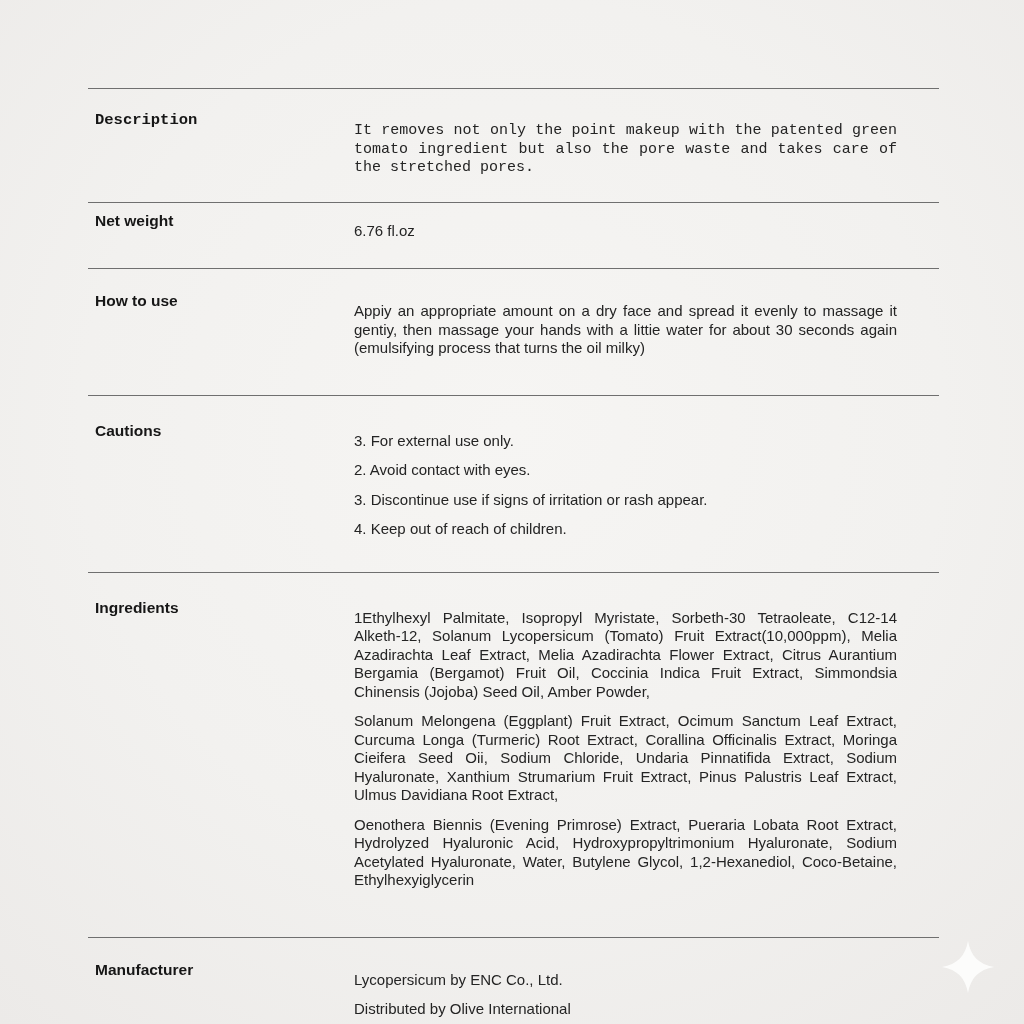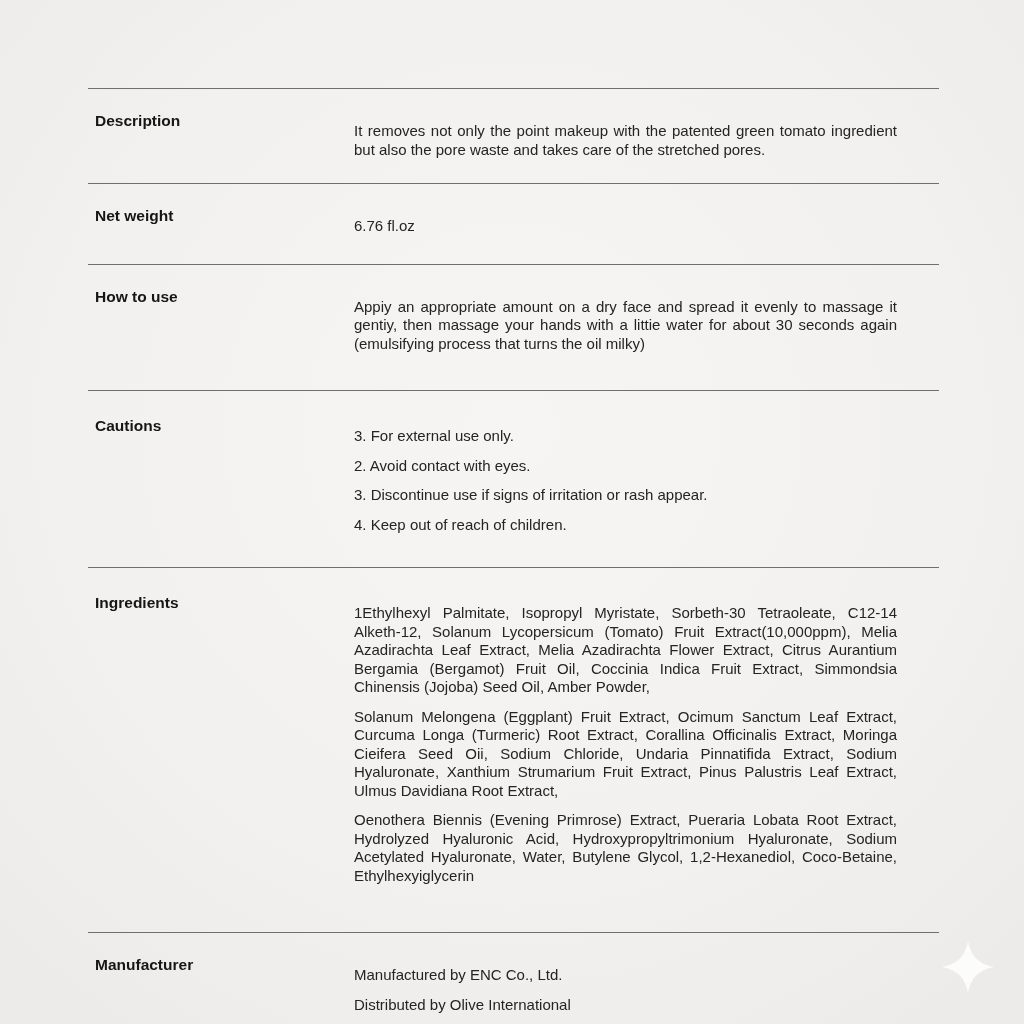--- a/index.html
+++ b/index.html
@@ -13,22 +13,22 @@
   .product-table {
     position: absolute;
     left: 88px;
     top: 88px;
     width: 851px;
   }
   .row {
     display: flex;
     border-top: 1px solid #6f6f6f;
   }
-  .row-description  { padding: 22px 0 13px; }
-  .row-net-weight   { padding: 22px 0 17px; }
+  .row-description  { padding: 22px 0 13px; font-family: Liberation Mono, monospace; }
+  .row-net-weight   { padding: 8px 0 17px; }
   .row-how-to-use   { padding: 22px 0 26px; }
   .row-cautions     { padding: 25px 0 22px; }
   .row-ingredients  { padding: 25px 0 36px; }
   .row-manufacturer { padding: 22px 0 21px; }
   .row-country      { padding: 22px 0 30px; }
   .row-label {
     width: 255px;
     flex-shrink: 0;
     padding-left: 7px;
     font-size: 15.5px;
@@ -93,21 +93,21 @@
     <div class="row-content">
       <p class="justified">1Ethylhexyl Palmitate, Isopropyl Myristate, Sorbeth-30 Tetraoleate, C12-14 Alketh-12,  Solanum Lycopersicum (Tomato) Fruit Extract(10,000ppm), Melia Azadirachta Leaf Extract, Melia Azadirachta Flower Extract, Citrus Aurantium Bergamia (Bergamot) Fruit Oil,  Coccinia Indica Fruit Extract,  Simmondsia Chinensis (Jojoba) Seed Oil, Amber Powder,</p>
       <p class="justified">Solanum Melongena (Eggplant) Fruit Extract, Ocimum Sanctum Leaf Extract, Curcuma Longa (Turmeric) Root Extract, Corallina Officinalis Extract, Moringa Cieifera Seed Oii, Sodium Chloride, Undaria Pinnatifida Extract, Sodium Hyaluronate, Xanthium Strumarium Fruit Extract, Pinus Palustris Leaf Extract, Ulmus Davidiana Root Extract,</p>
       <p class="justified">Oenothera Biennis (Evening Primrose) Extract, Pueraria Lobata Root Extract, Hydrolyzed Hyaluronic Acid, Hydroxypropyltrimonium Hyaluronate, Sodium Acetylated Hyaluronate, Water, Butylene Glycol, 1,2-Hexanediol, Coco-Betaine, Ethylhexyiglycerin</p>
     </div>
   </section>
 
   <section class="row row-manufacturer">
     <div class="row-label">Manufacturer</div>
     <div class="row-content">
-      <p>Manufactured by ENC Co., Ltd.</p>
+      <p>Lycopersicum by ENC Co., Ltd.</p>
       <p>Distributed by Olive International</p>
     </div>
   </section>
 
   <section class="row row-country">
     <div class="row-label">Country of Origin</div>
     <div class="row-content">
       <p>MADE IN KOREA</p>
     </div>
   </section>

